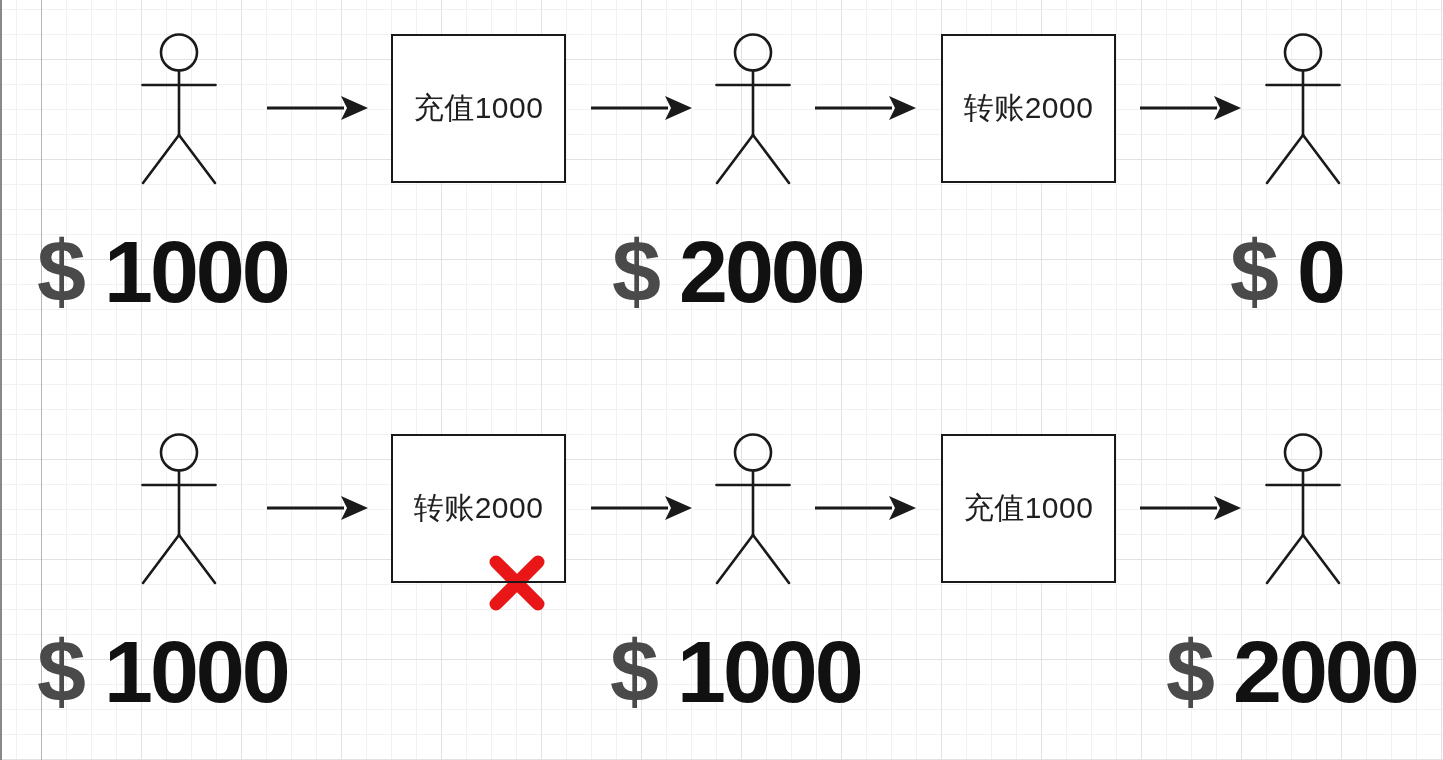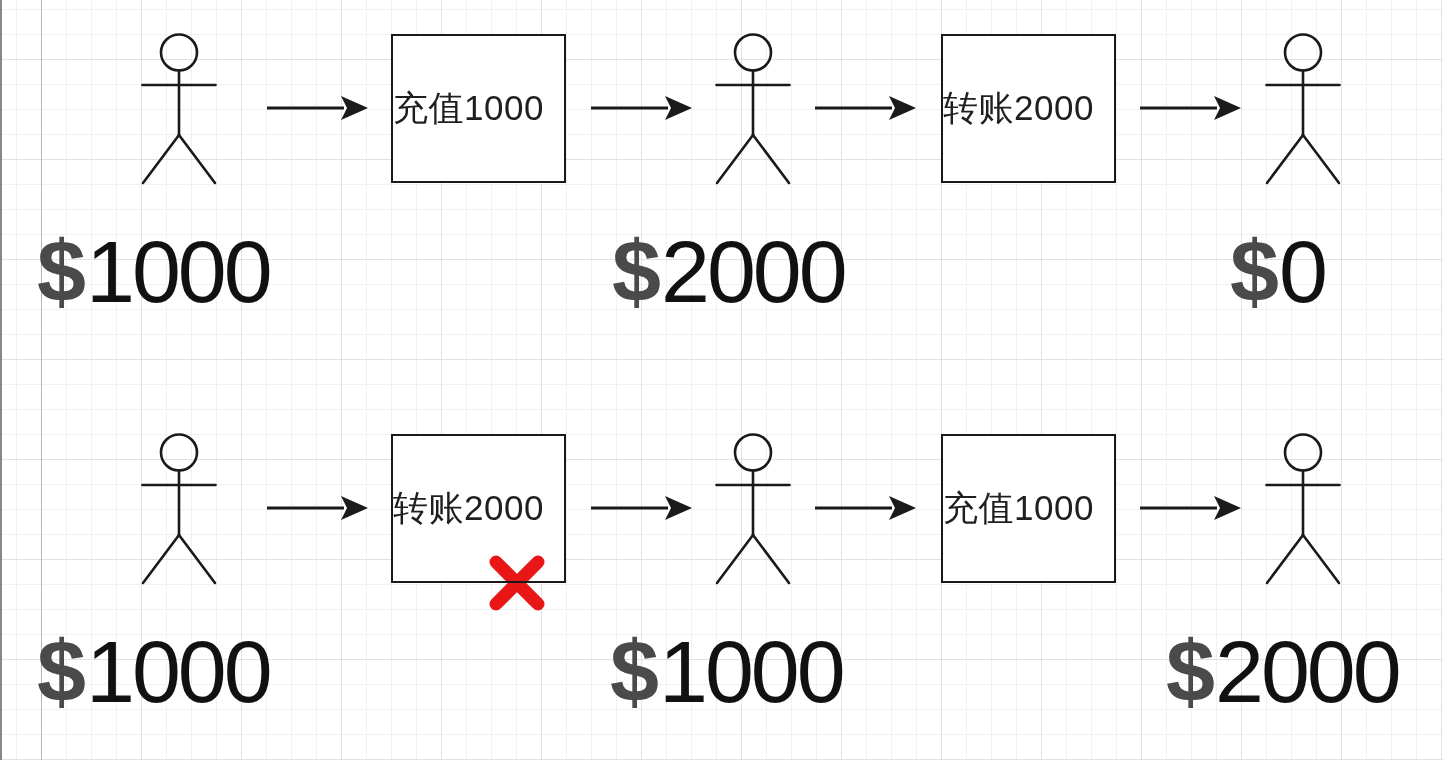--- a/index.html
+++ b/index.html
@@ -20,31 +20,31 @@
   .edge-line{position:absolute;left:0;top:0;width:2px;height:760px;background:#6b6b6b;opacity:.8;}
   .guide-line{position:absolute;left:41px;top:0;width:1px;height:760px;background:#b5b5b5;}
   .row{position:absolute;left:0;width:1443px;height:380px;}
   .person{position:absolute;width:76px;height:152px;top:33px;}
   .arrow{position:absolute;width:101px;height:26px;top:95px;}
   .opbox{
     position:absolute;top:34px;width:175px;height:149px;
     box-sizing:border-box;
     border:2.5px solid #191919;
     background:#ffffff;
-    display:flex;align-items:center;
-    font-size:35px;color:#1f1f1f;
+    display:flex;align-items:center;justify-content:center;
+    font-size:30px;color:#1f1f1f;
     letter-spacing:0.5px;
     white-space:nowrap;
   }
   .money{
     position:absolute;top:228px;height:88px;
     font-size:88px;line-height:88px;white-space:nowrap;
   }
   .money .cur{font-weight:700;color:#4a4a4a;}
-  .money .amt{font-weight:400;color:#111111;letter-spacing:-3px;}
+  .money .amt{font-weight:700;color:#111111;margin-left:18px;letter-spacing:-3px;}
   .error-x{position:absolute;width:60px;height:60px;}
   .border-overlap{position:absolute;height:2.5px;background:#191919;}
   svg{display:block;}
 </style>
 </head>
 <body>
 
 <div class="canvas">
   <div class="edge-line"></div>
   <div class="guide-line"></div>

